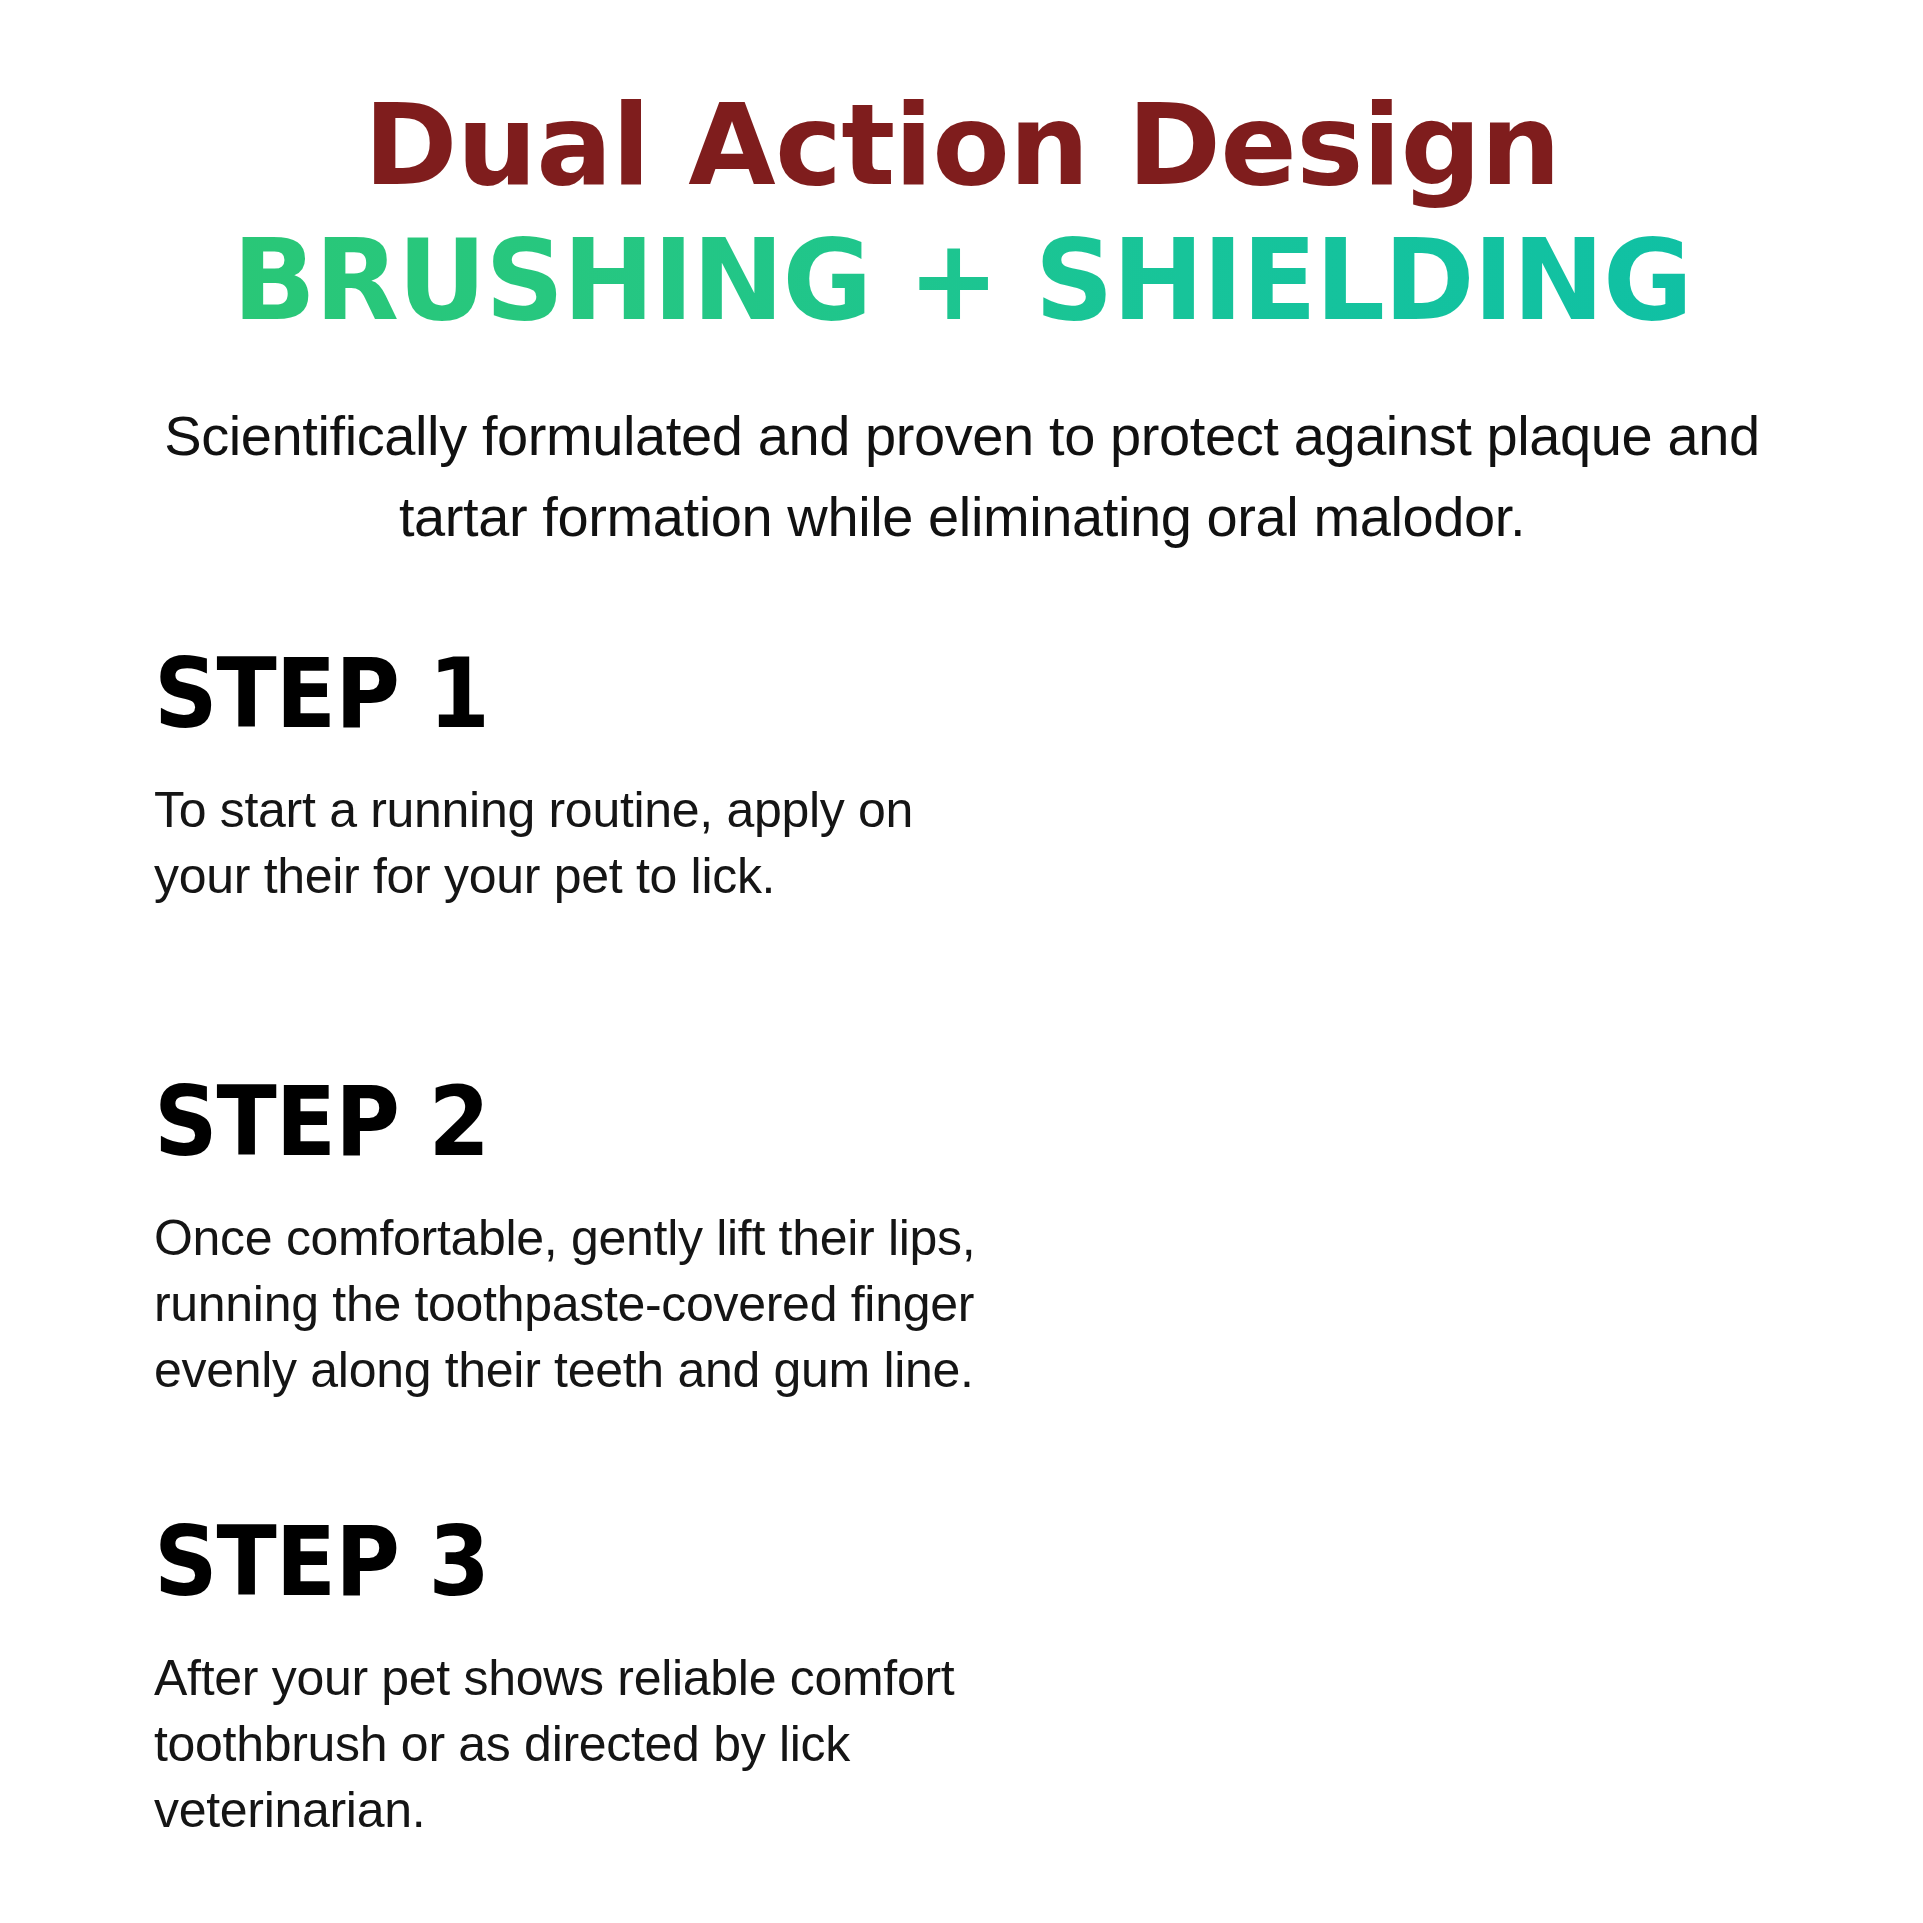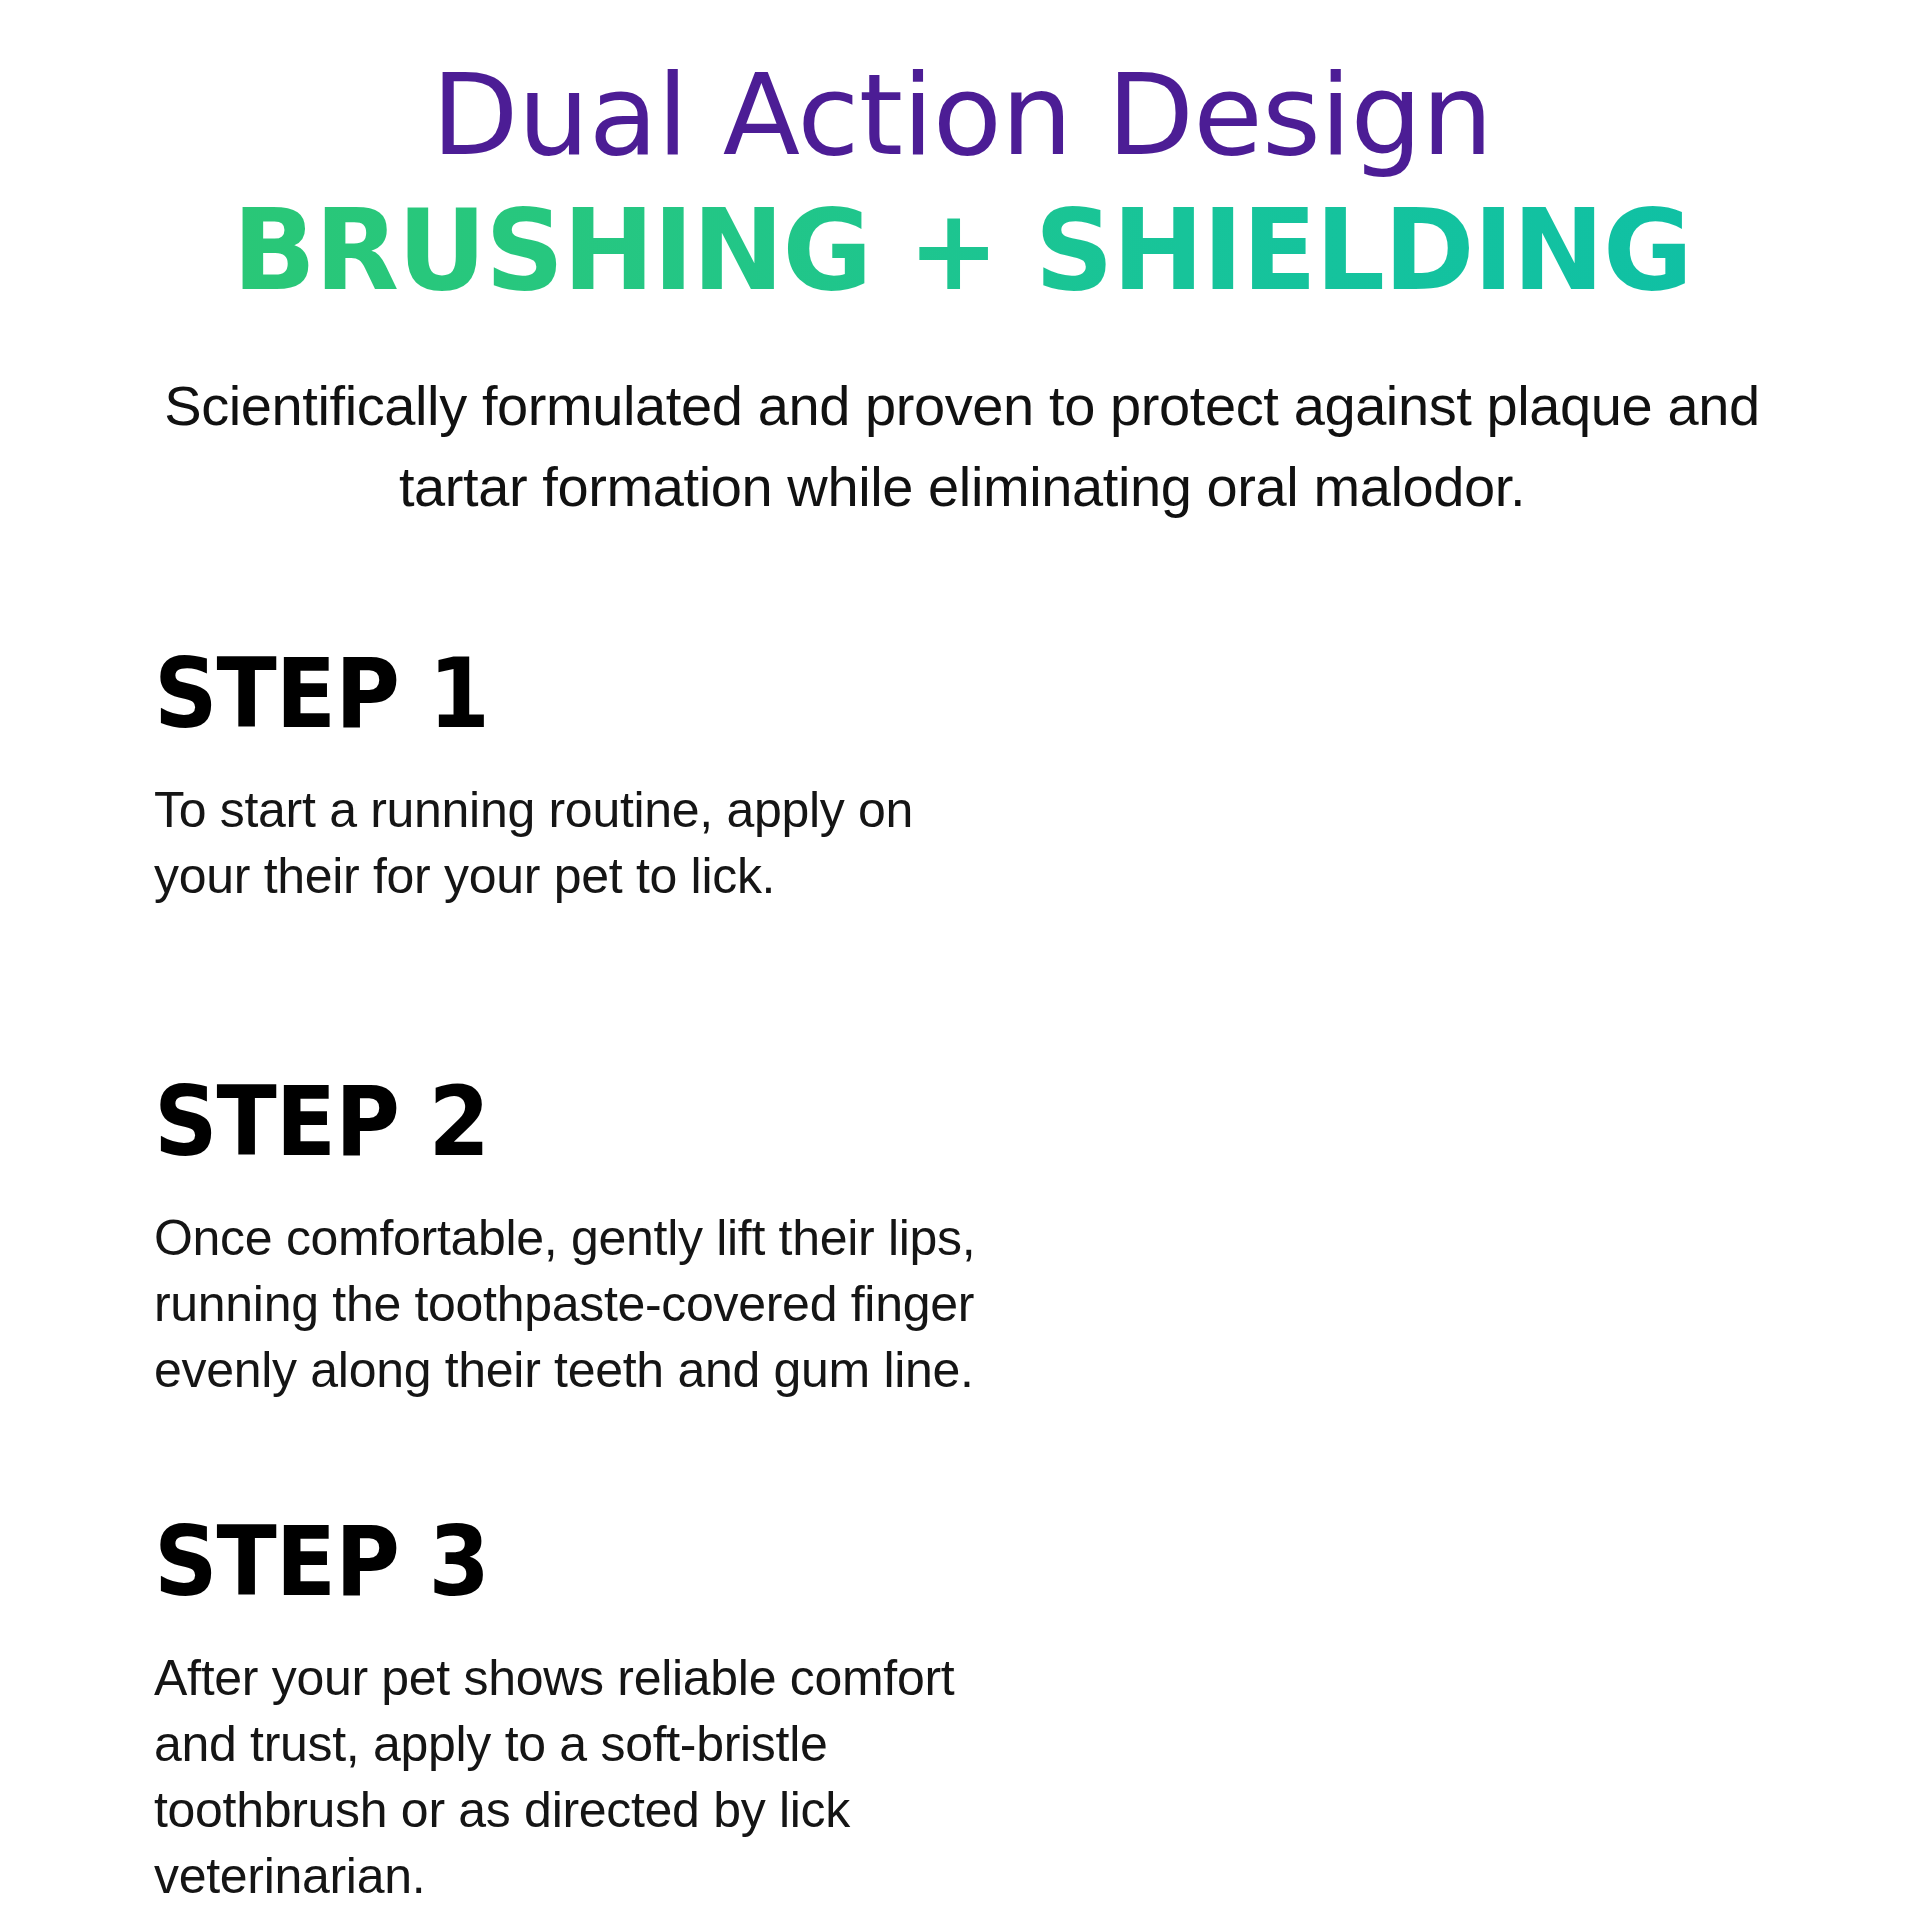--- a/index.html
+++ b/index.html
@@ -10,25 +10,25 @@
     overflow:hidden;
   }
 
   .page { position:relative; width:1924px; height:1924px; background:#fff; }
 
   
   .header { position:absolute; left:0; top:0; width:1924px; text-align:center; }
 
   .title-main {
     font-size:113px;
-    font-weight:400;
-    color:#4c1d95;
+    font-weight:700;
+    color:#7f1d1d;
     letter-spacing:-0.8px;
     line-height:1.0;
-    padding-top:59px;
+    padding-top:89px;
     font-family:"DejaVu Sans", sans-serif;
   }
 
   .title-sub {
     font-size:113px;
     font-weight:700;
     line-height:1.08;
     letter-spacing:-1.5px;
     margin-top:16.5px;
     background-image:linear-gradient(90deg,#2BC772 0%, #27C77F 28%, #17C49A 62%, #0DBFA8 100%);
@@ -137,21 +137,20 @@
       <div class="panel-wrap">
         
       </div>
     </div>
 
     <div class="step-row r3">
       <div class="step-text">
         <div class="step-heading">STEP 3</div>
         <div class="step-body">
           <span class="ln">After your pet shows reliable comfort</span>
-          <span class="ln">and trust, apply to a soft-bristle</span>
           <span class="ln">toothbrush or as directed by lick</span>
           <span class="ln">veterinarian.</span>
         </div>
       </div>
       <div class="panel-wrap">
         
       </div>
     </div>
 
   </div>

